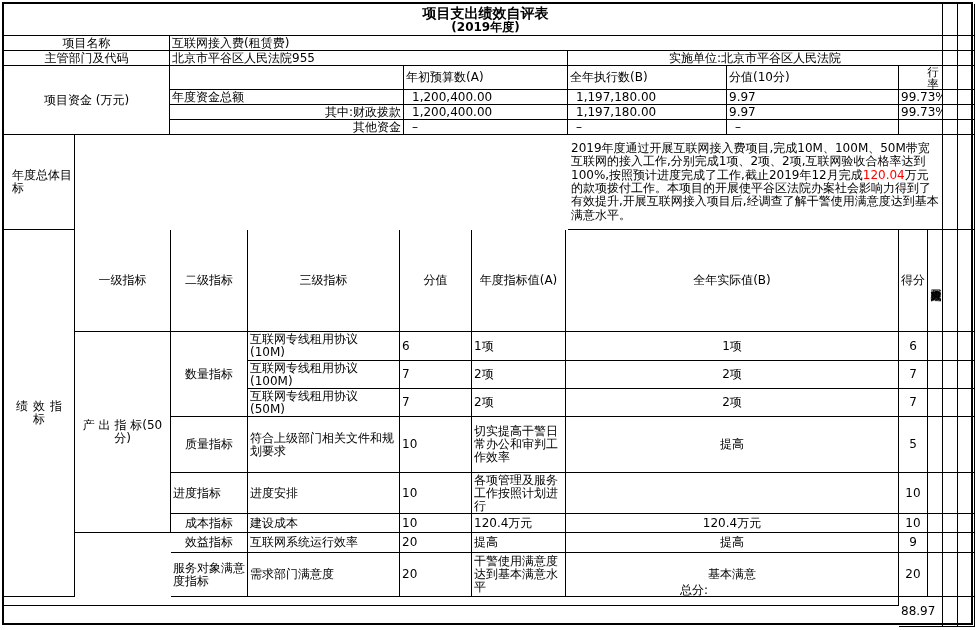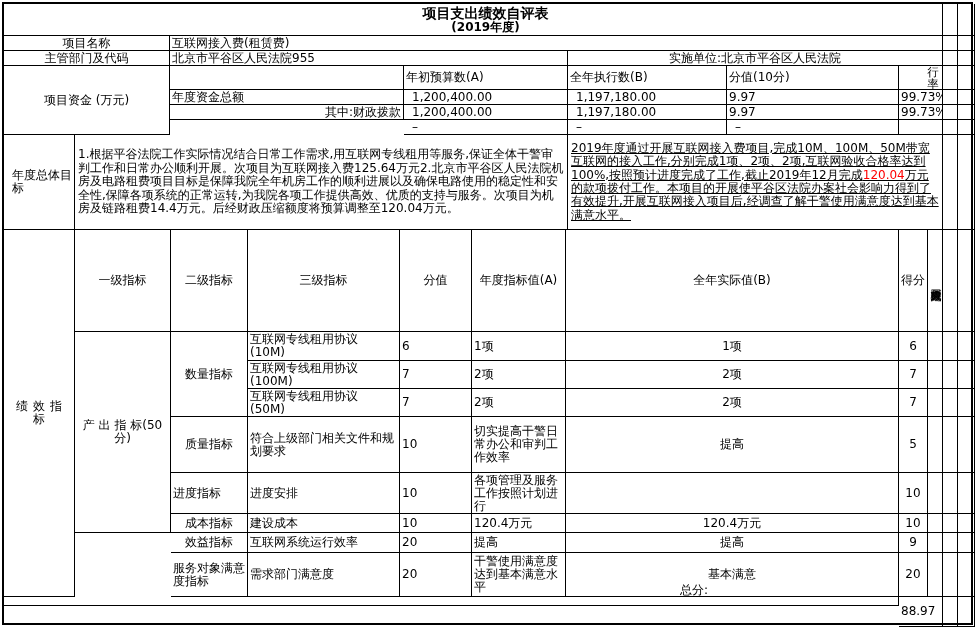--- a/index.html
+++ b/index.html
@@ -9,21 +9,21 @@
         display:flex;align-items:center;justify-content:center;text-align:center;
         font-size:12px;line-height:13px;overflow:hidden;white-space:pre-line;}
   .al{justify-content:flex-start;text-align:left;}
   .ar{justify-content:flex-end;text-align:right;padding-right:2px;}
   .p2{padding-left:2px;}
   .p8{padding-left:8px;}
   .col{flex-direction:column;padding-left:25px;}
   .title-main{font-weight:bold;font-size:14px;line-height:16px;}
   .title-year{font-weight:bold;font-size:12px;line-height:13px;}
   .goaltxt{padding:2px 3px;line-height:13.4px;text-align:left;justify-content:flex-start;align-items:center;}
-  .goaltxt .inner{display:inline;text-decoration:underline;}
+  .goaltxt .inner{display:inline;}
   .vtext{writing-mode:vertical-rl;text-orientation:upright;font-size:11px;line-height:14px;letter-spacing:0px;}
   .ls{letter-spacing:5px;padding-left:5px;}
   .ratehdr{font-size:11.5px;line-height:12px;}
   .totallabel{justify-content:flex-end;padding-right:190px;}
   .red{color:#FF0000;}
 </style>
 </head>
 <body>
 
 <div id="stage">
@@ -68,29 +68,29 @@
   <div class="cell" style="left:958px;top:90px;width:17px;height:15px"></div>
 
   <div class="cell ar" style="left:170px;top:105px;width:234px;height:15px">其中:财政拨款</div>
   <div class="cell al p8" style="left:404px;top:105px;width:164px;height:15px">1,200,400.00</div>
   <div class="cell al p8" style="left:568px;top:105px;width:159px;height:15px">1,197,180.00</div>
   <div class="cell al p2" style="left:727px;top:105px;width:172px;height:15px">9.97</div>
   <div class="cell al p2" style="left:899px;top:105px;width:44px;height:15px">99.73%</div>
   <div class="cell" style="left:943px;top:105px;width:15px;height:15px"></div>
   <div class="cell" style="left:958px;top:105px;width:17px;height:15px"></div>
 
+  <div class="cell ar" style="left:170px;top:120px;width:234px;height:15px">其他资金</div>
   <div class="cell al p8" style="left:404px;top:120px;width:164px;height:15px">–</div>
   <div class="cell al p8" style="left:568px;top:120px;width:159px;height:15px">–</div>
   <div class="cell al p8" style="left:727px;top:120px;width:172px;height:15px">–</div>
   <div class="cell al p2" style="left:899px;top:120px;width:44px;height:15px"></div>
   <div class="cell" style="left:943px;top:120px;width:15px;height:15px"></div>
   <div class="cell" style="left:958px;top:120px;width:17px;height:15px"></div>
 
   <div class="cell al" style="left:4px;top:135px;width:71px;height:95px;padding-left:8px;text-align:left">年度总体目标</div>
-  <div class="cell goaltxt" style="left:75px;top:135px;width:493px;height:95px">1.根据平谷法院工作实际情况结合日常工作需求,用互联网专线租用等服务,保证全体干警审判工作和日常办公顺利开展。次项目为互联网接入费125.64万元2.北京市平谷区人民法院机房及电路租费项目目标是保障我院全年机房工作的顺利进展以及确保电路使用的稳定性和安全性,保障各项系统的正常运转,为我院各项工作提供高效、优质的支持与服务。次项目为机房及链路租费14.4万元。后经财政压缩额度将预算调整至120.04万元。</div>
   <div class="cell goaltxt" style="left:568px;top:135px;width:375px;height:95px">
     <span class="inner"><span>2019年度通过开展互联网接入费项目,完成10M、100M、50M带宽互联网的接入工作,分别完成1项、2项、2项,互联网验收合格率达到100%,按照预计进度完成了工作,截止2019年12月完成</span><span class="red">120.04</span><span>万元的款项拨付工作。本项目的开展使平谷区法院办案社会影响力得到了有效提升,开展互联网接入项目后,经调查了解干警使用满意度达到基本满意水平。</span></span>
   </div>
   <div class="cell" style="left:943px;top:135px;width:15px;height:95px"></div>
   <div class="cell" style="left:958px;top:135px;width:17px;height:95px"></div>
 
   <div class="cell ls" style="left:4px;top:230px;width:71px;height:367px">绩效指标</div>
 
   <div class="cell" style="left:75px;top:230px;width:96px;height:102px">一级指标</div>
   <div class="cell" style="left:171px;top:230px;width:77px;height:102px">二级指标</div>

